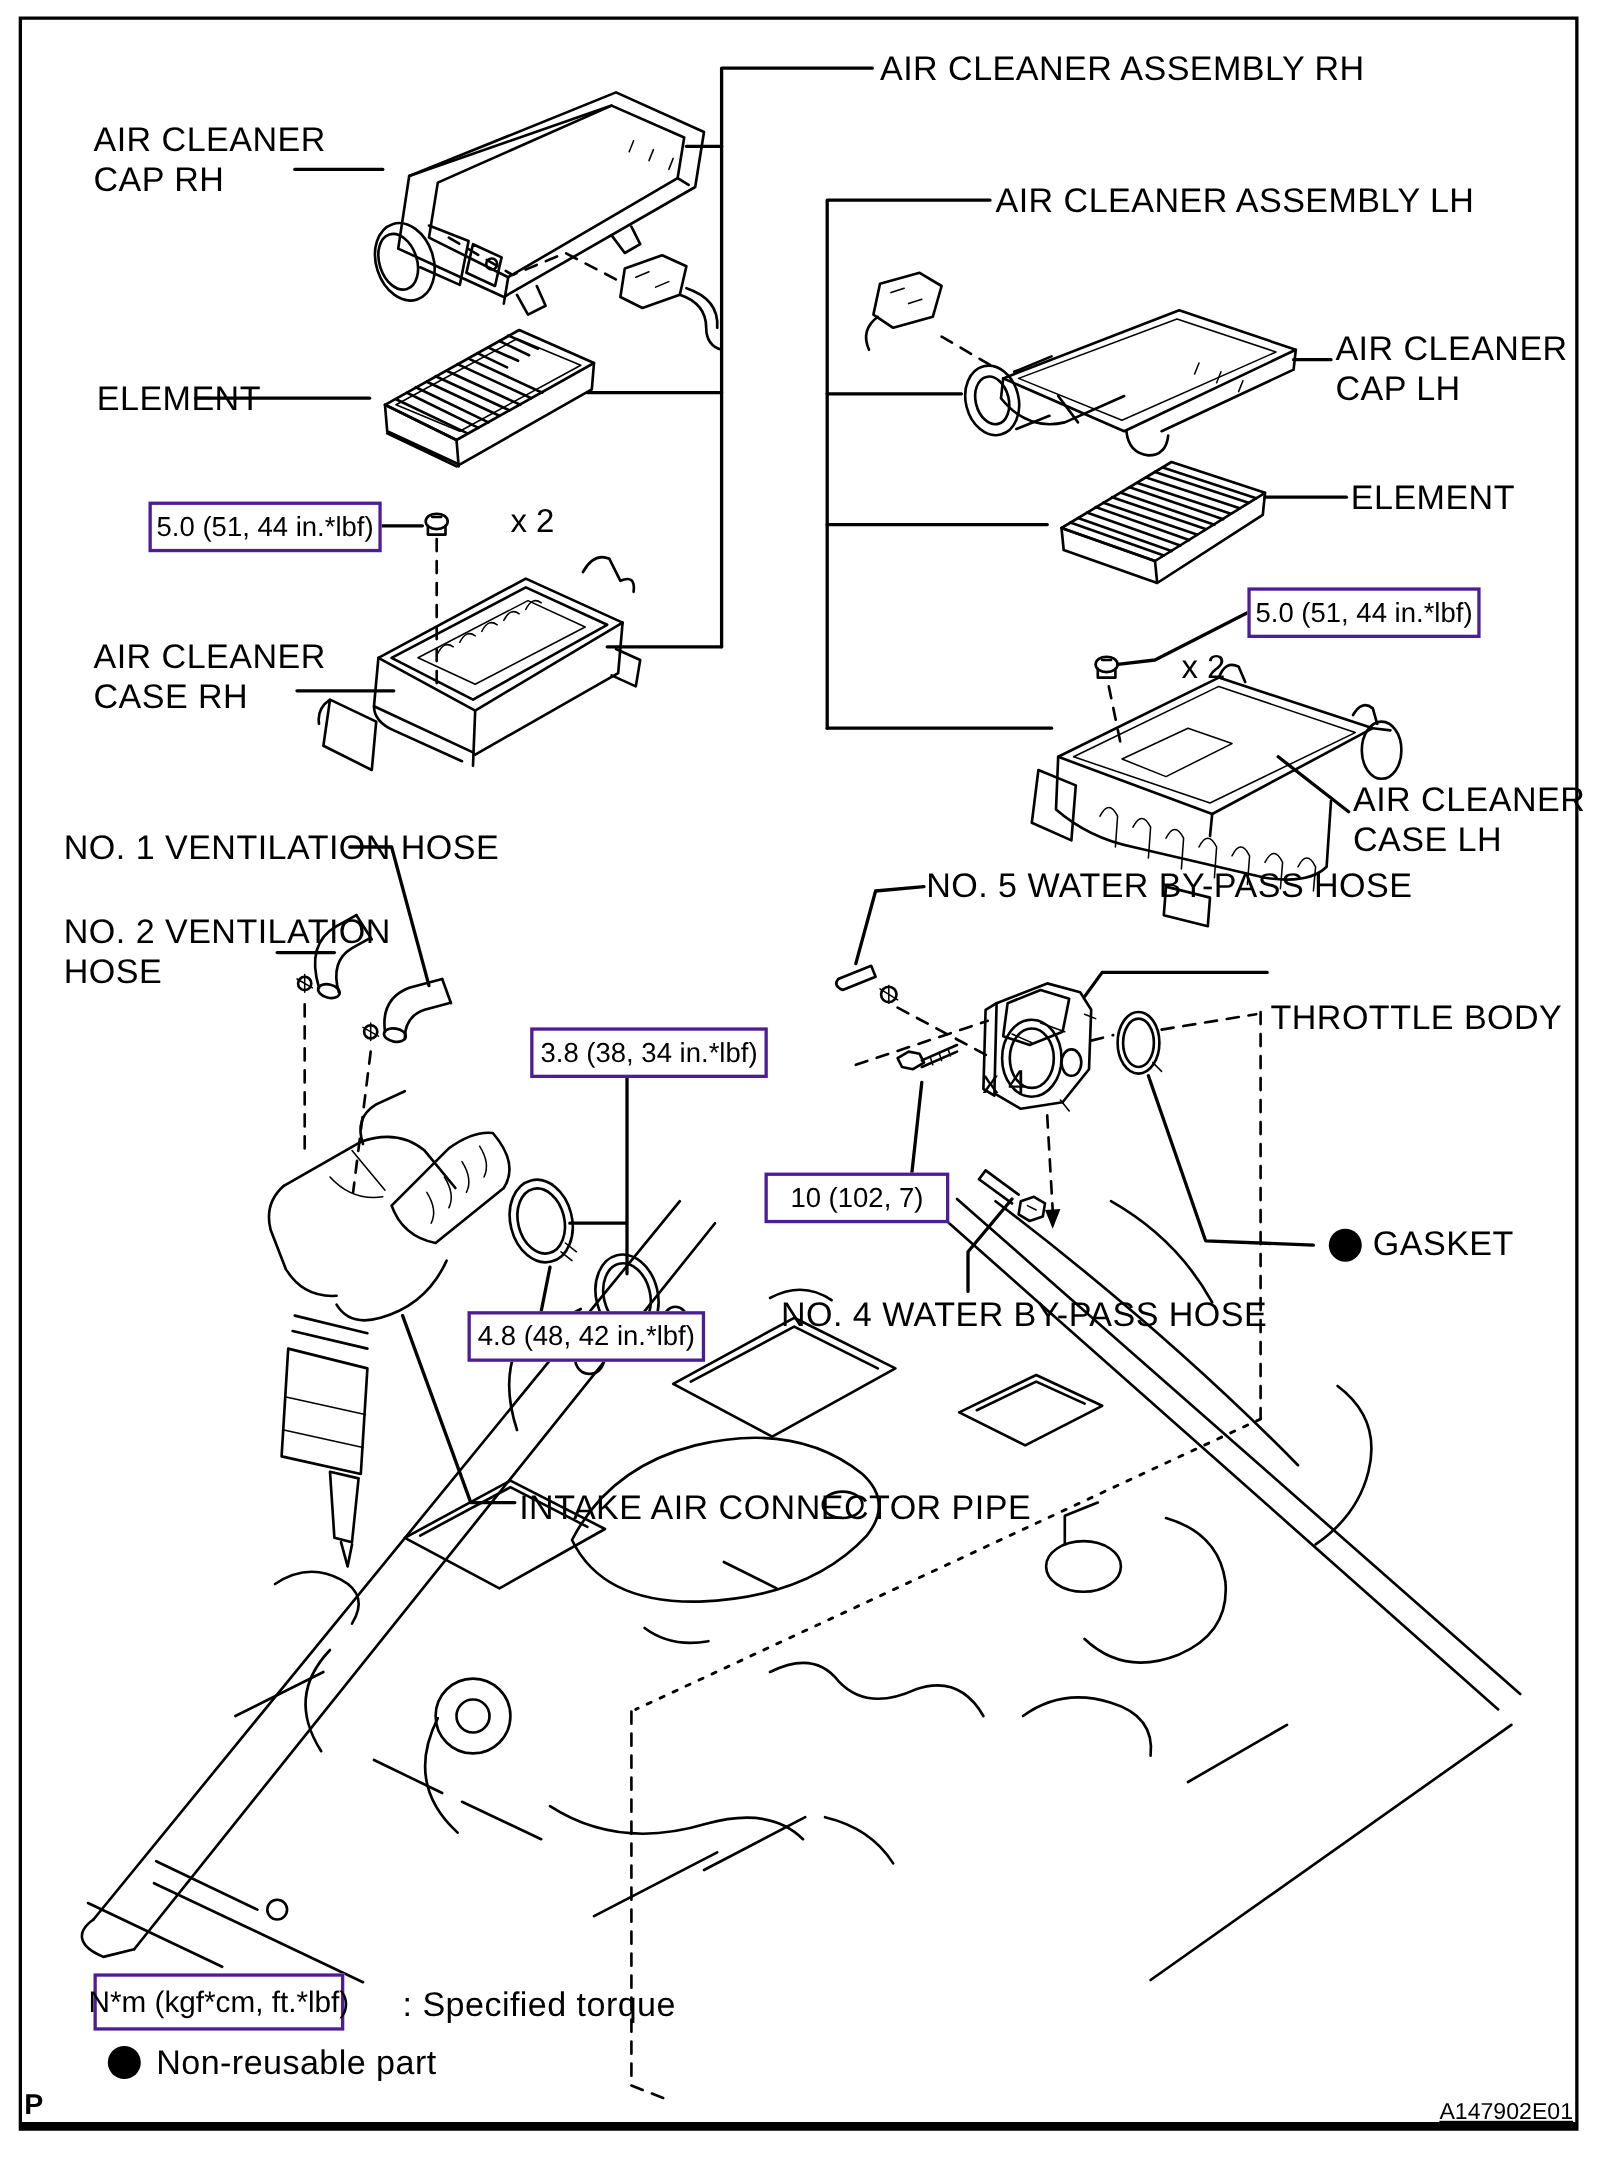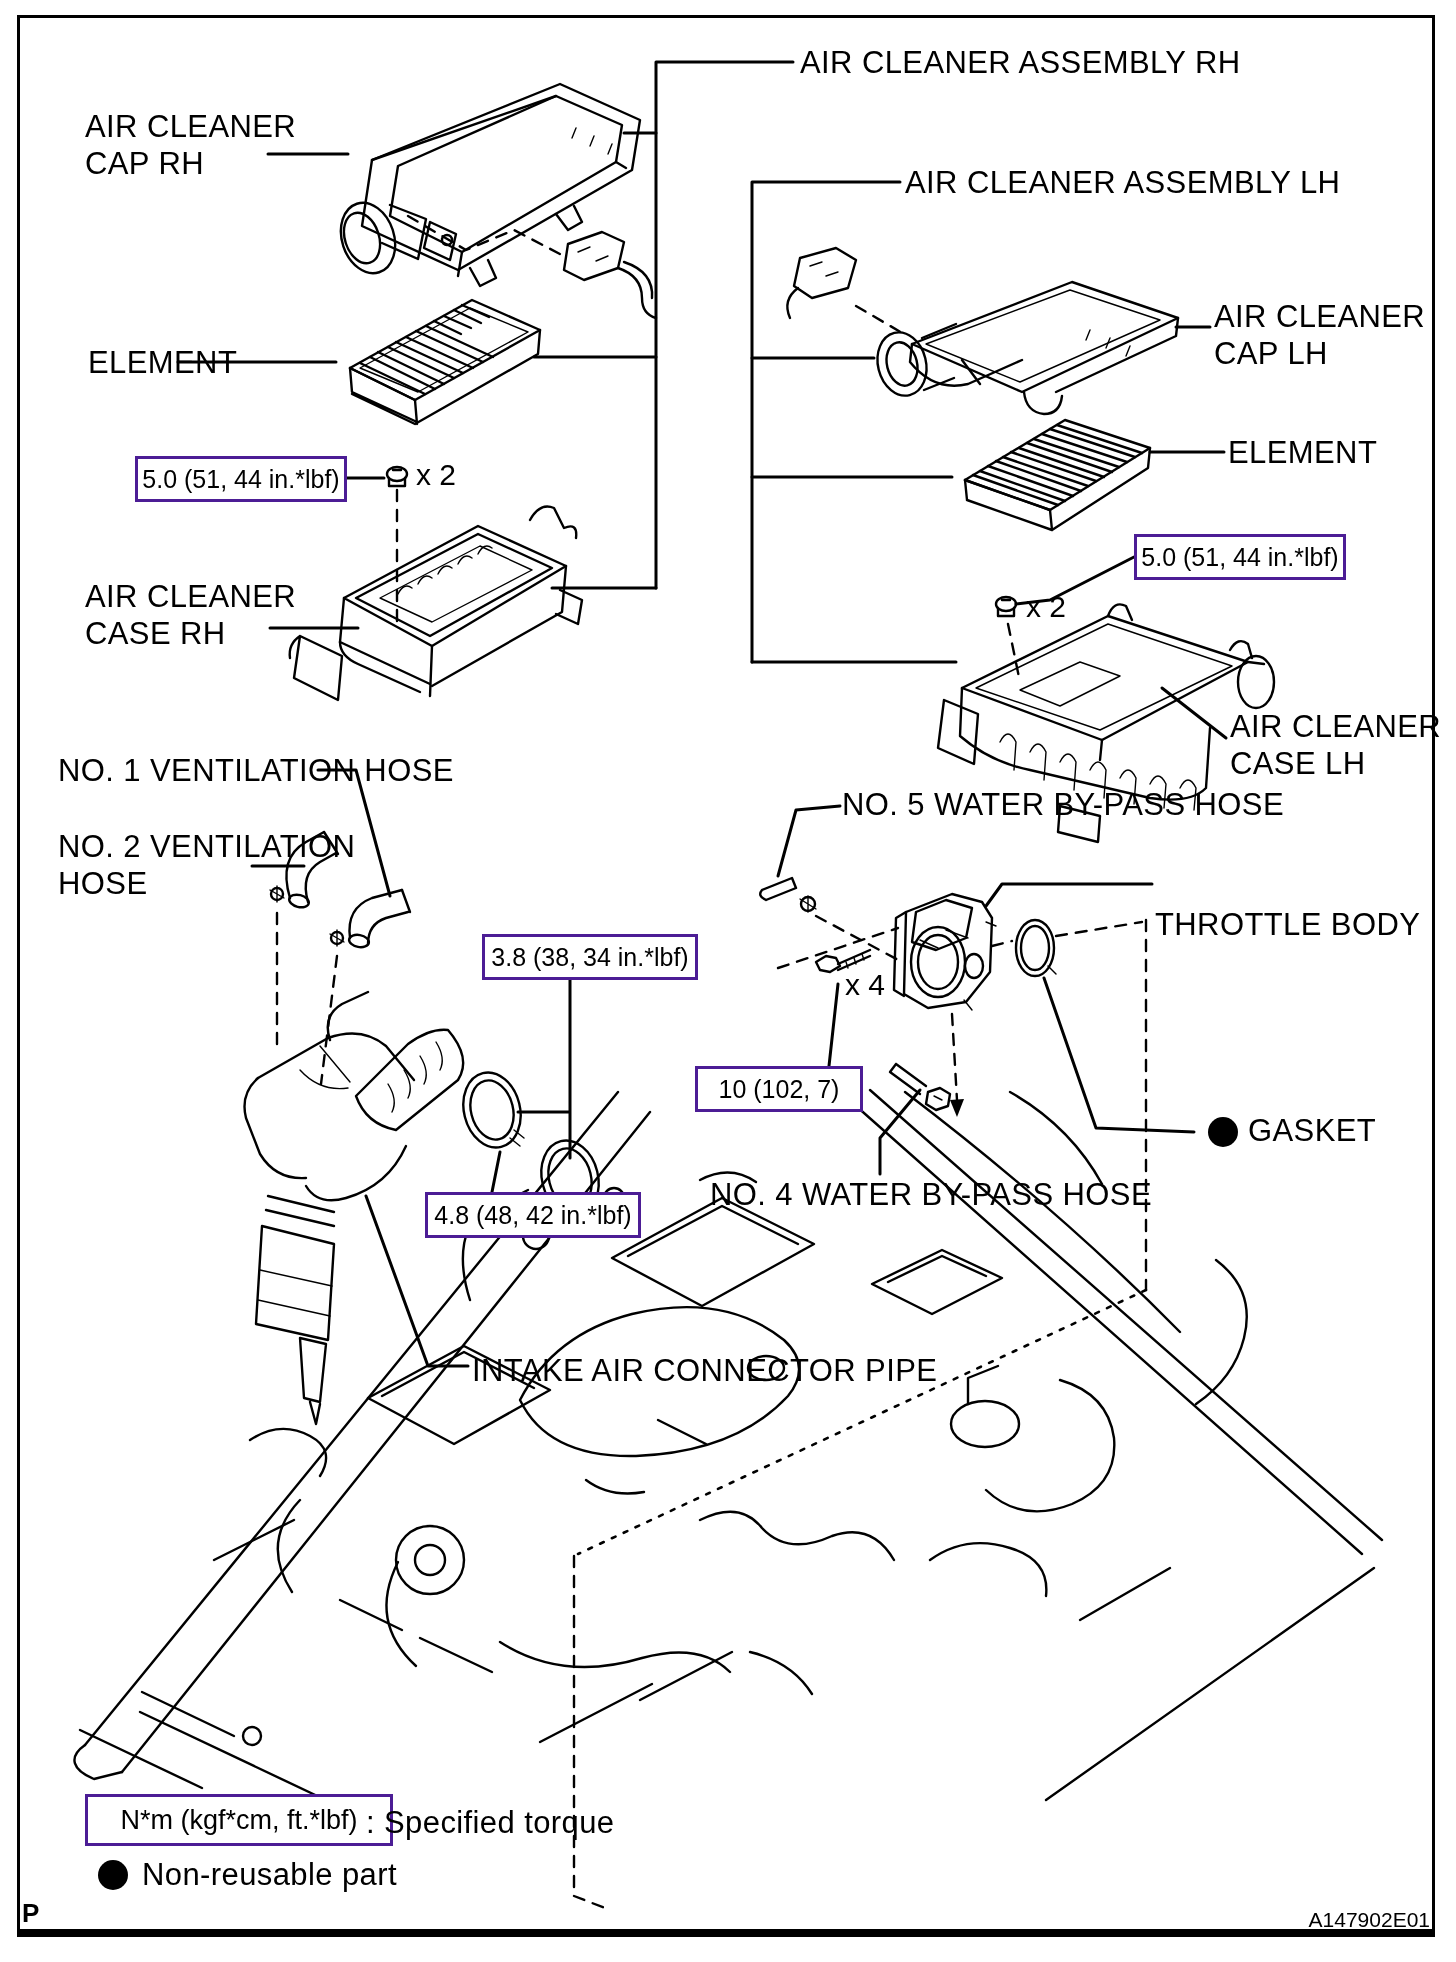--- a/index.html
+++ b/index.html
@@ -19,21 +19,21 @@
   svg.art .lead  { stroke-width:3; }
   svg.art .dash  { stroke-width:2.4; stroke-dasharray:11 9; }
   svg.art .dots  { stroke-width:2.6; stroke-dasharray:4 9; }
   svg.art .fill  { fill:#000; stroke:none; }
   .lbl { position:absolute; font-size:31px; line-height:37px; white-space:nowrap; letter-spacing:0.4px; }
   .torque {
     position:absolute; border:3px solid #4c1d95; background:#fff; box-sizing:border-box;
     display:flex; align-items:center; justify-content:center;
     font-size:25px; white-space:nowrap;
   }
-  .qty { position:absolute; font-size:30px; white-space:nowrap; }
+  .qty { position:absolute; font-size:30px; white-space:nowrap;margin-left:48px; }
   .dot { position:absolute; width:30px; height:30px; border-radius:50%; background:#000; }
   .small { position:absolute; font-size:21px; white-space:nowrap; }
   .pmark { position:absolute; font-size:26px; font-weight:bold; }
 </style>
 </head>
 <body>
 
 <div id="page">
   <div id="frame"></div>
 
@@ -386,21 +386,21 @@
 
   <div class="lbl" style="left:1248px; top:1112px;">GASKET</div>
   <div class="dot" style="left:1208px; top:1117px;"></div>
 
   <div class="torque" style="left:425px; top:1192px; width:216px; height:46px;">4.8 (48, 42 in.*lbf)</div>
 
   <div class="lbl" style="left:710px; top:1176px;">NO. 4 WATER BY-PASS HOSE</div>
 
   <div class="lbl" style="left:472px; top:1352px;text-align:right;">INTAKE AIR CONNECTOR PIPE</div>
 
-  <div class="torque" style="left:85px; top:1794px; width:308px; height:52px; font-size:27px;">N*m (kgf*cm, ft.*lbf)</div>
+  <div class="torque" style="left:85px; top:1794px; width:228px; height:52px; font-size:27px;">N*m (kgf*cm, ft.*lbf)</div>
   <div class="lbl" style="left:366px; top:1804px;">: Specified torque</div>
 
   <div class="dot" style="left:98px; top:1860px;"></div>
   <div class="lbl" style="left:142px; top:1856px;">Non-reusable part</div>
 
   <div class="pmark" style="left:22px; top:1898px;">P</div>
   <div class="small" style="left:1230px; top:1908px; width:200px; text-align:right;text-decoration:underline;">A147902E01</div>
 </div>
 
 </body></html>

